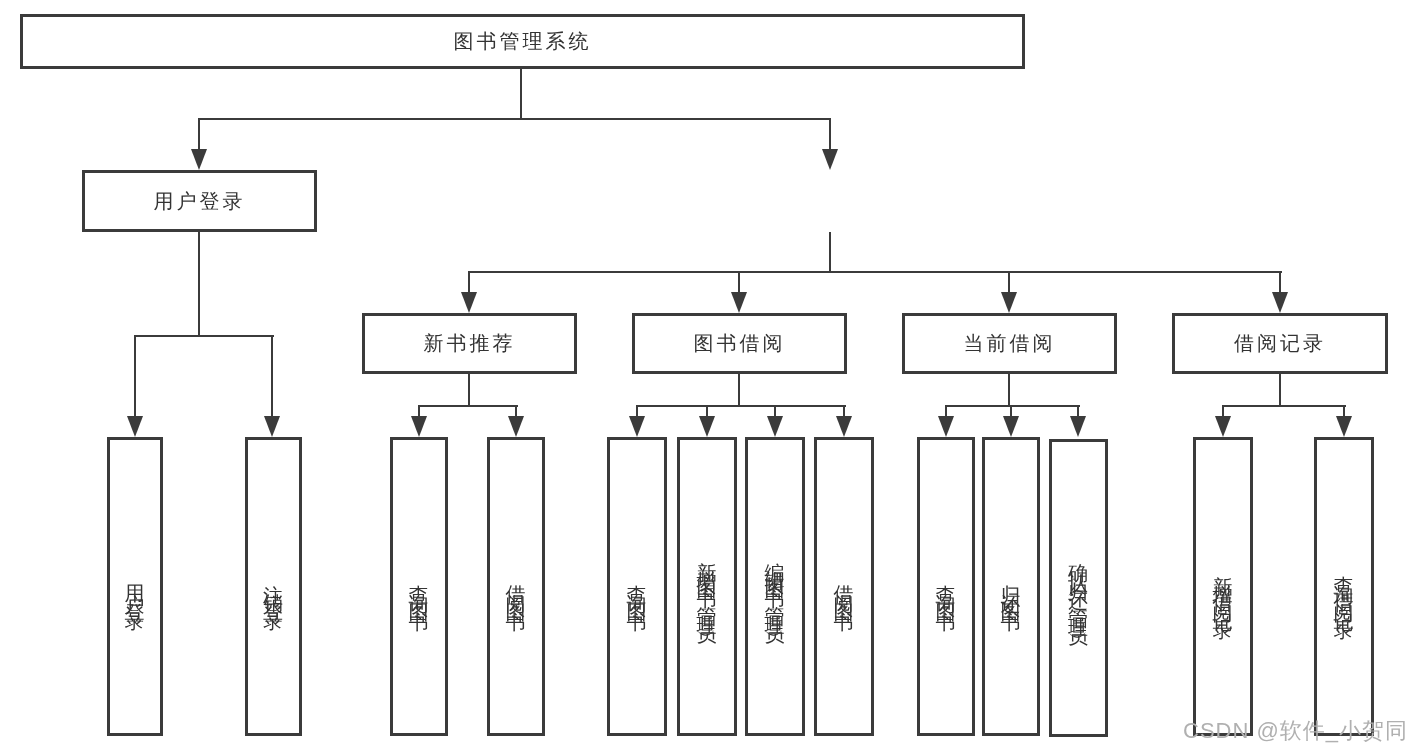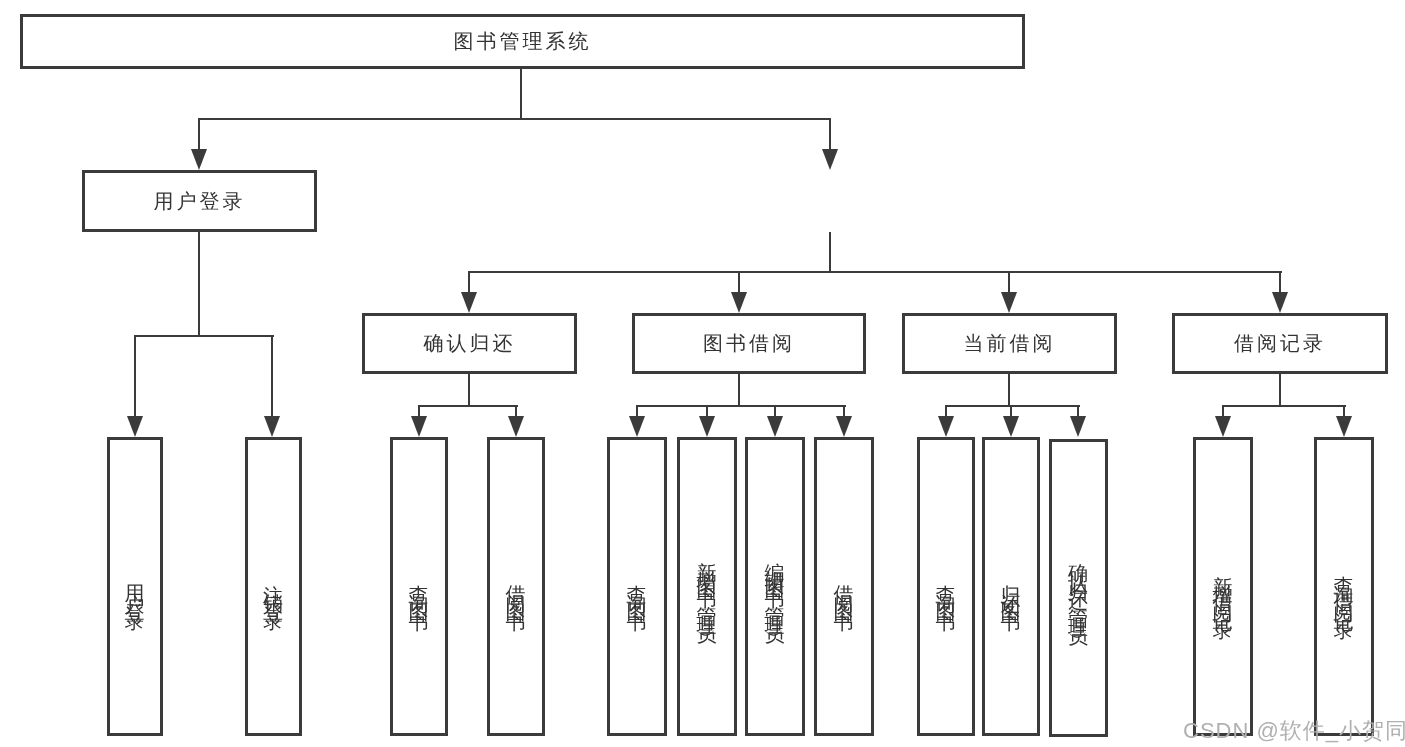--- a/index.html
+++ b/index.html
@@ -77,23 +77,23 @@
   <div class="vline" style="left:468px;top:271px;height:23px;"></div>
   <div class="arrow" style="left:461px;top:292px;"></div>
   <div class="vline" style="left:738px;top:271px;height:23px;"></div>
   <div class="arrow" style="left:731px;top:292px;"></div>
   <div class="vline" style="left:1008px;top:271px;height:23px;"></div>
   <div class="arrow" style="left:1001px;top:292px;"></div>
   <div class="vline" style="left:1279px;top:271px;height:23px;"></div>
   <div class="arrow" style="left:1272px;top:292px;"></div>
 
   <div class="box" style="left:362px;top:313px;width:215px;height:61px;">
-    <span>确认归还</span>
+    <span>新书推荐</span>
   </div>
-  <div class="box" style="left:632px;top:313px;width:234px;height:61px;">
+  <div class="box" style="left:632px;top:313px;width:215px;height:61px;">
     <span>图书借阅</span>
   </div>
   <div class="box" style="left:902px;top:313px;width:215px;height:61px;">
     <span>当前借阅</span>
   </div>
   <div class="box" style="left:1172px;top:313px;width:216px;height:61px;">
     <span>借阅记录</span>
   </div>
 
   <div class="vline" style="left:468px;top:374px;height:31px;"></div>

